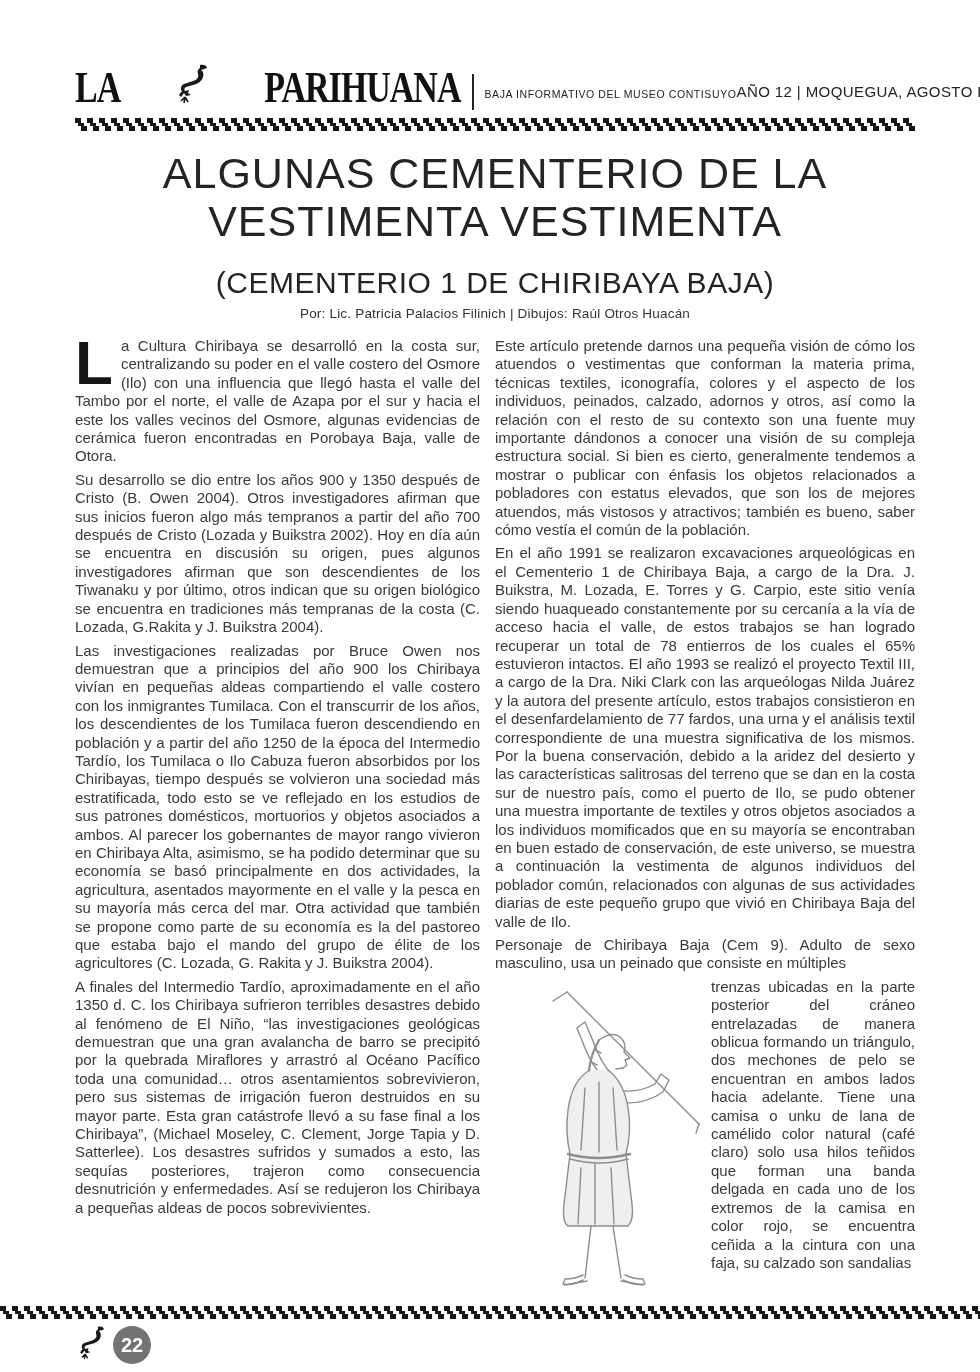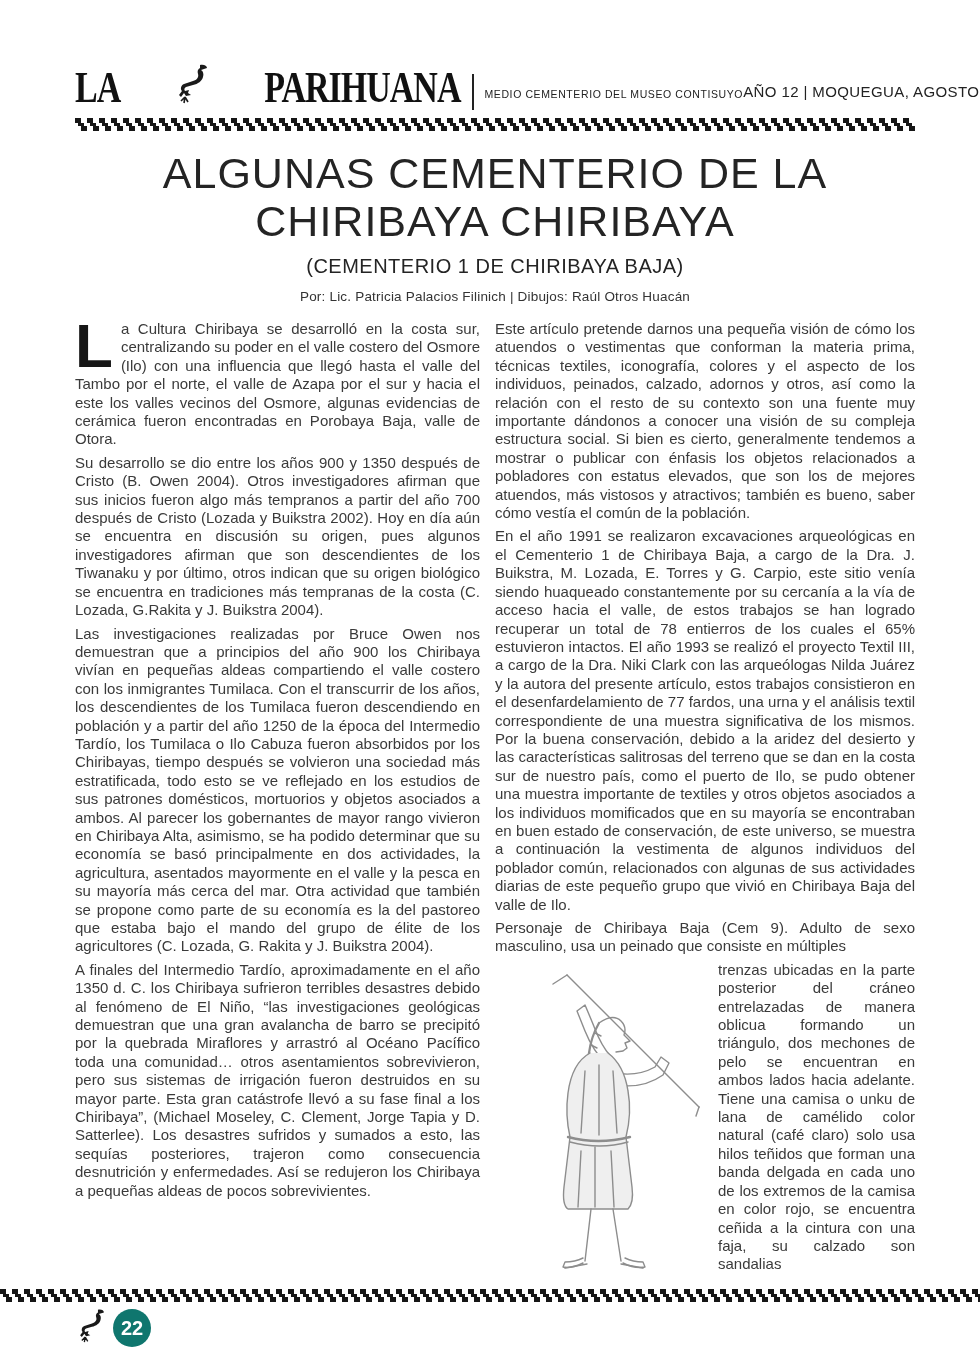--- a/index.html
+++ b/index.html
@@ -28,40 +28,40 @@
     height:13px;margin-top:8px;
     background:
       repeating-linear-gradient(90deg,#161616 0 6px,transparent 6px 12px) 0 0/12px 5px repeat-x,
       repeating-linear-gradient(90deg,transparent 0 3px,#161616 3px 9px,transparent 9px 12px) 0 5px/12px 3px repeat-x,
       repeating-linear-gradient(90deg,transparent 0 6px,#161616 6px 12px) 0 8px/12px 5px repeat-x;
   }
   .aztec.bottom{margin:6px -65px 0 -75px;}
   
   .title-block{text-align:center;margin-top:18px;color:#242424;}
   .title-line{font-size:43px;line-height:48px;letter-spacing:1px;font-weight:normal;}
-  .subtitle-line{font-size:20px;line-height:38px;letter-spacing:.5px;margin-top:2px;}
+  .subtitle-line{font-size:30px;line-height:38px;letter-spacing:.5px;margin-top:19px;}
   .byline{font-size:13.5px;margin-top:4px;color:#333;letter-spacing:.2px;}
   
   .columns{display:flex;margin-top:16px;}
   .col{text-align:justify;font-size:15px;line-height:18.4px;hyphens:none;}
   .col.left{width:405px;flex:none;margin-right:15px;}
   .col.right{width:420px;flex:none;}
   .col p{margin:0 0 5px 0;}
   .dropcap{
     float:left;font-size:62px;line-height:46px;font-weight:bold;color:#161616;
     margin:3px 8px 0 0;font-family:"Liberation Sans",sans-serif;
   }
   
-  .fig-row{display:flex;margin-top:2px;gap:7px;}
+  .fig-row{display:flex;margin-top:2px;}
   .figure{width:208px;flex:none;position:relative;}
   .fig-text{flex:1;padding-left:8px;text-align:justify;}
   
   .footer-badge{display:flex;align-items:center;margin-top:3px;height:46px;}
   .page-circle{
-    width:38px;height:38px;border-radius:50%;background:#0f766e;color:#fff;
+    width:38px;height:38px;border-radius:50%;background:#737373;color:#fff;
     display:flex;align-items:center;justify-content:center;
     font-size:20px;font-weight:bold;margin-left:18px;position:relative;z-index:1;
   }
   .footer-bird{margin-right:-14px;position:relative;z-index:2;}
 </style>
 </head>
 <body>
 
 <div class="page">
 
@@ -71,30 +71,30 @@
         <span class="mast-word">LA</span>
         <span class="mast-bird">
           <svg width="40" height="44" viewBox="0 0 40 44">
             <path d="M27 3c4-1 7 1 7 3l-6 2c2 1 3 4 2 7-1 4-5 7-10 8l-7 2c-2 1-2 3-1 4l4-1-1 3 3 2-5 1-2-3-3 4-2-2 3-4c-2-2-1-6 2-7l9-3c4-1 6-4 5-7-1-3 0-5 2-6z" fill="#1a1a1a"></path>
             <path d="M12 35l-1 6M12 35l3 5M12 35l-4 4" stroke="#1a1a1a" stroke-width="1.6" fill="none"></path>
           </svg>
         </span>
         <span class="mast-word">PARIHUANA</span>
       </div>
       <div class="mast-sep"></div>
-      <div class="mast-tagline">MEDIO CEMENTERIO DEL MUSEO CONTISUYO</div>
+      <div class="mast-tagline">BAJA INFORMATIVO DEL MUSEO CONTISUYO</div>
     </div>
     <div class="mast-issue">AÑO 12 | MOQUEGUA, AGOSTO DEL 2012</div>
   </div>
 
   <div class="aztec"></div>
 
   <div class="title-block">
     <div class="title-line">ALGUNAS CEMENTERIO DE LA</div>
-    <div class="title-line">CHIRIBAYA CHIRIBAYA</div>
+    <div class="title-line">VESTIMENTA VESTIMENTA</div>
     <div class="subtitle-line">(CEMENTERIO 1 DE CHIRIBAYA BAJA)</div>
     <div class="byline">Por: Lic. Patricia Palacios Filinich  |  Dibujos: Raúl Otros Huacán</div>
   </div>
 
   <div class="columns">
 
     <div class="col left">
       <p>
         <span class="dropcap">L</span><span>a Cultura Chiribaya se desarrolló en la costa sur, centralizando su poder en el valle costero del Osmore (Ilo) con una influencia que llegó hasta el valle del Tambo por el norte, el valle de Azapa por el sur y hacia el este los valles vecinos del Osmore, algunas evidencias de cerámica fueron encontradas en Porobaya Baja, valle de Otora.</span>
       </p>

